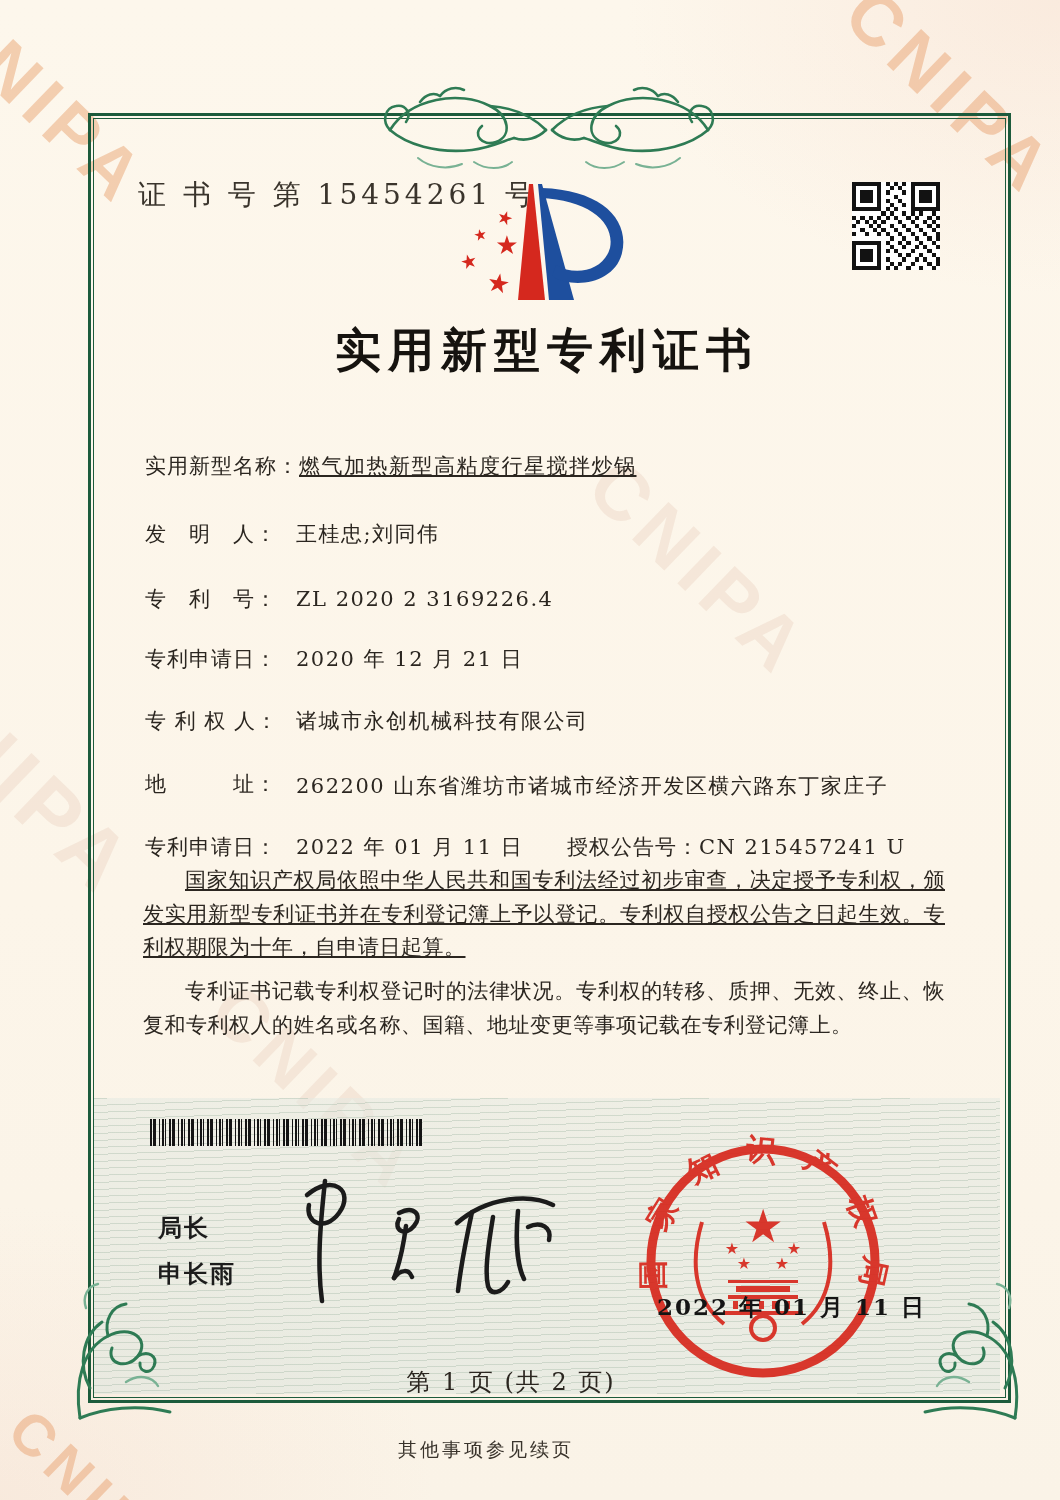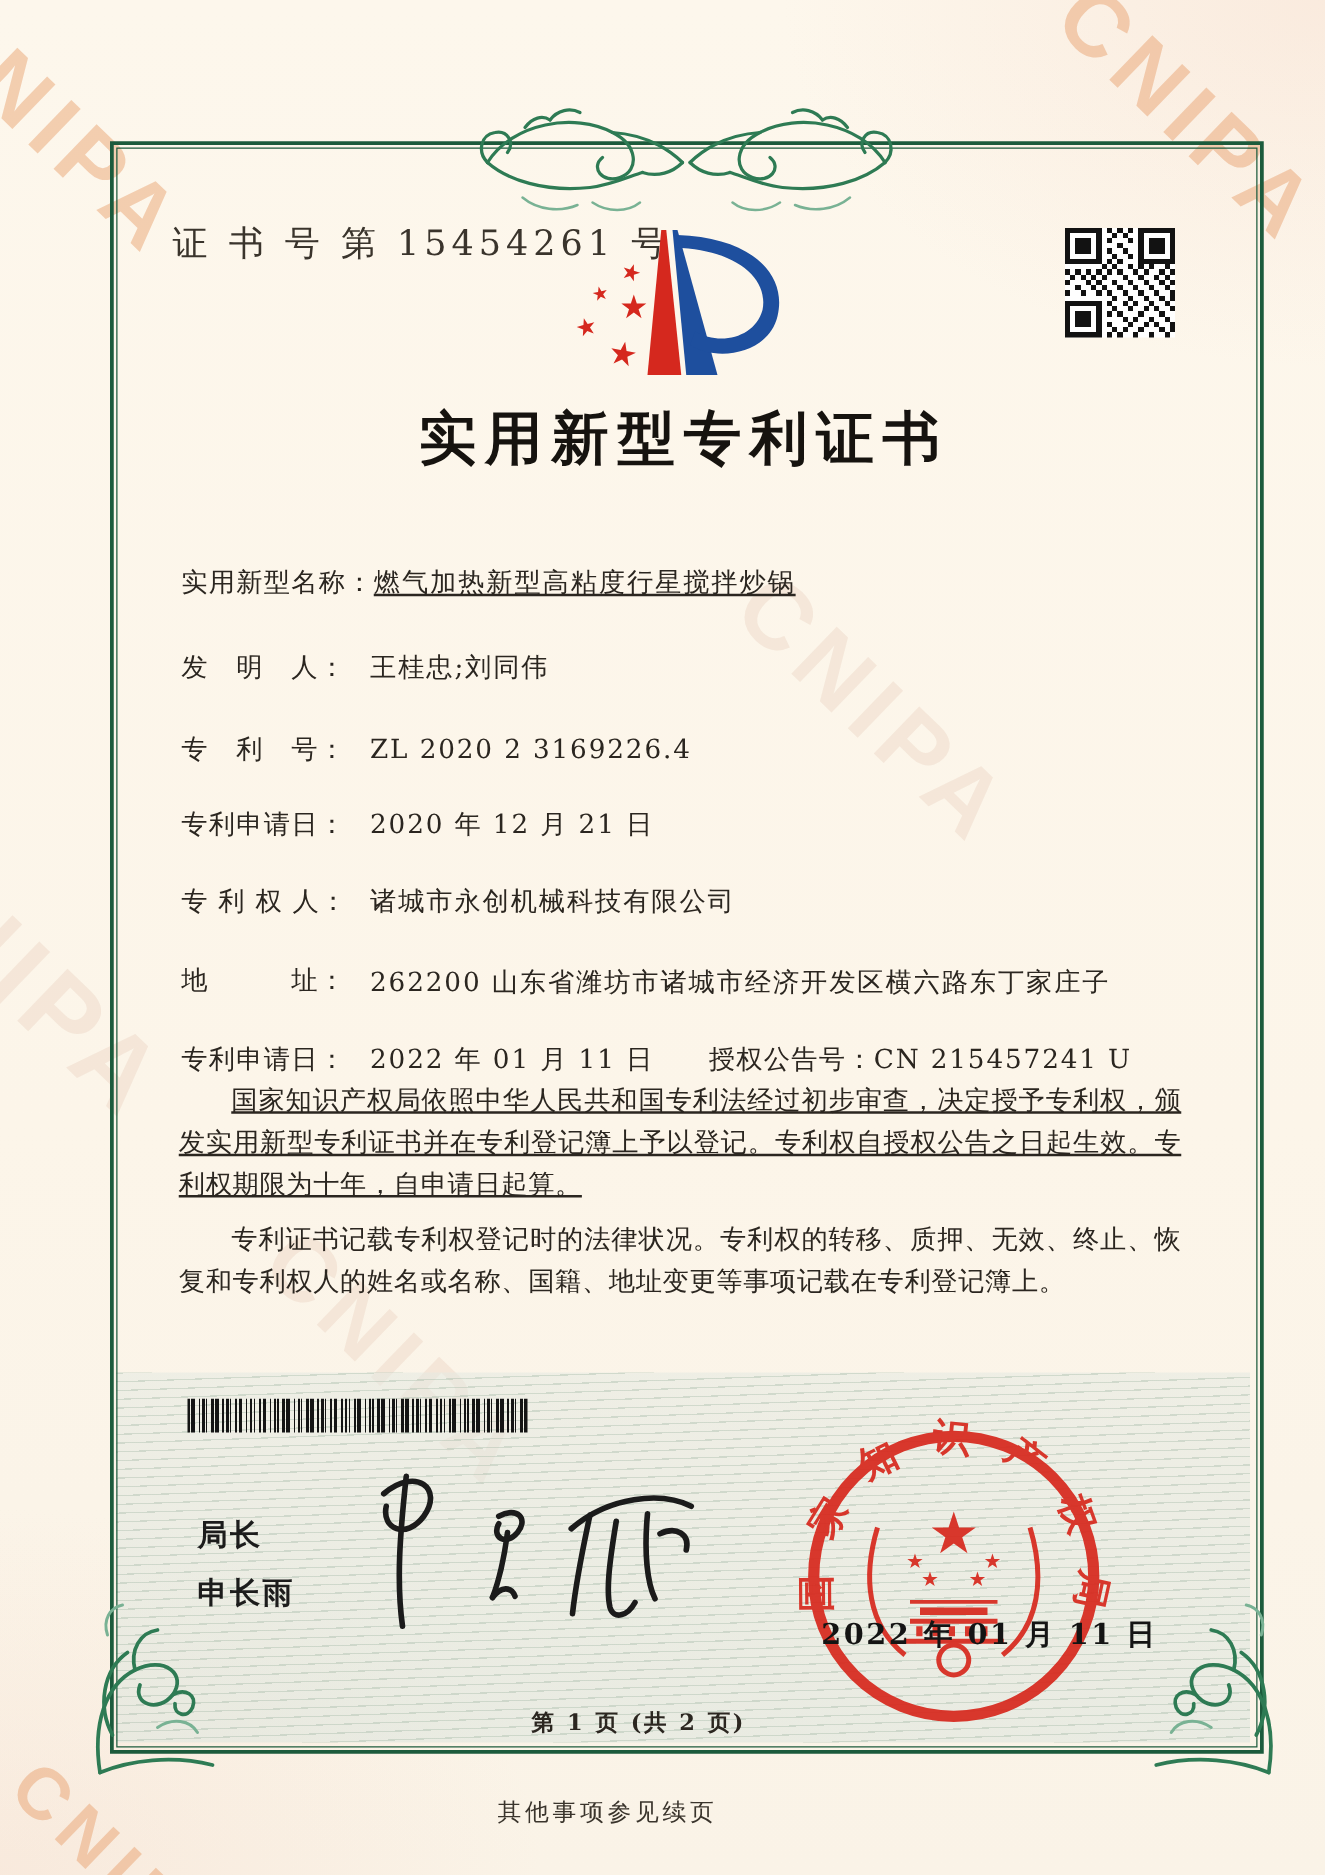--- a/index.html
+++ b/index.html
@@ -38,22 +38,22 @@
     background:repeating-linear-gradient(90deg,
       #141414 0 2px, rgba(0,0,0,0) 2px 3px,
       #141414 3px 6px, rgba(0,0,0,0) 6px 9px,
       #141414 9px 10px, rgba(0,0,0,0) 10px 12px,
       #141414 12px 14px, rgba(0,0,0,0) 14px 15px,
       #141414 15px 16px, rgba(0,0,0,0) 16px 19px);}
   .officer{position:absolute;left:158px;font-size:24px;font-weight:700;color:#1c1c1c;
            font-family:"DejaVu Sans","Liberation Sans",sans-serif;z-index:2;letter-spacing:2px;}
   .seal-date{position:absolute;left:657px;top:1292px;font-size:23px;font-weight:600;color:#141414;
              letter-spacing:2px;z-index:4;}
-  .page-info{position:absolute;left:88px;top:1366px;width:846px;text-align:center;font-size:18px;
-             color:#2b2620;letter-spacing:2px;z-index:2;font-weight:bold;}
+  .page-info{position:absolute;left:88px;top:1366px;width:846px;text-align:center;font-size:24px;
+             color:#2b2620;letter-spacing:2px;z-index:2;}
   .foot-note{position:absolute;left:0;top:1437px;width:972px;text-align:center;font-size:19px;
              color:#3a342c;letter-spacing:3px;z-index:2;}
   svg{display:block;}
 </style>
 </head>
 <body>
 
 <div class="cert">
 
   <div class="wm wm-strong" style="left:-22px;top:-18px;font-size:72px;">CNIPA</div>

